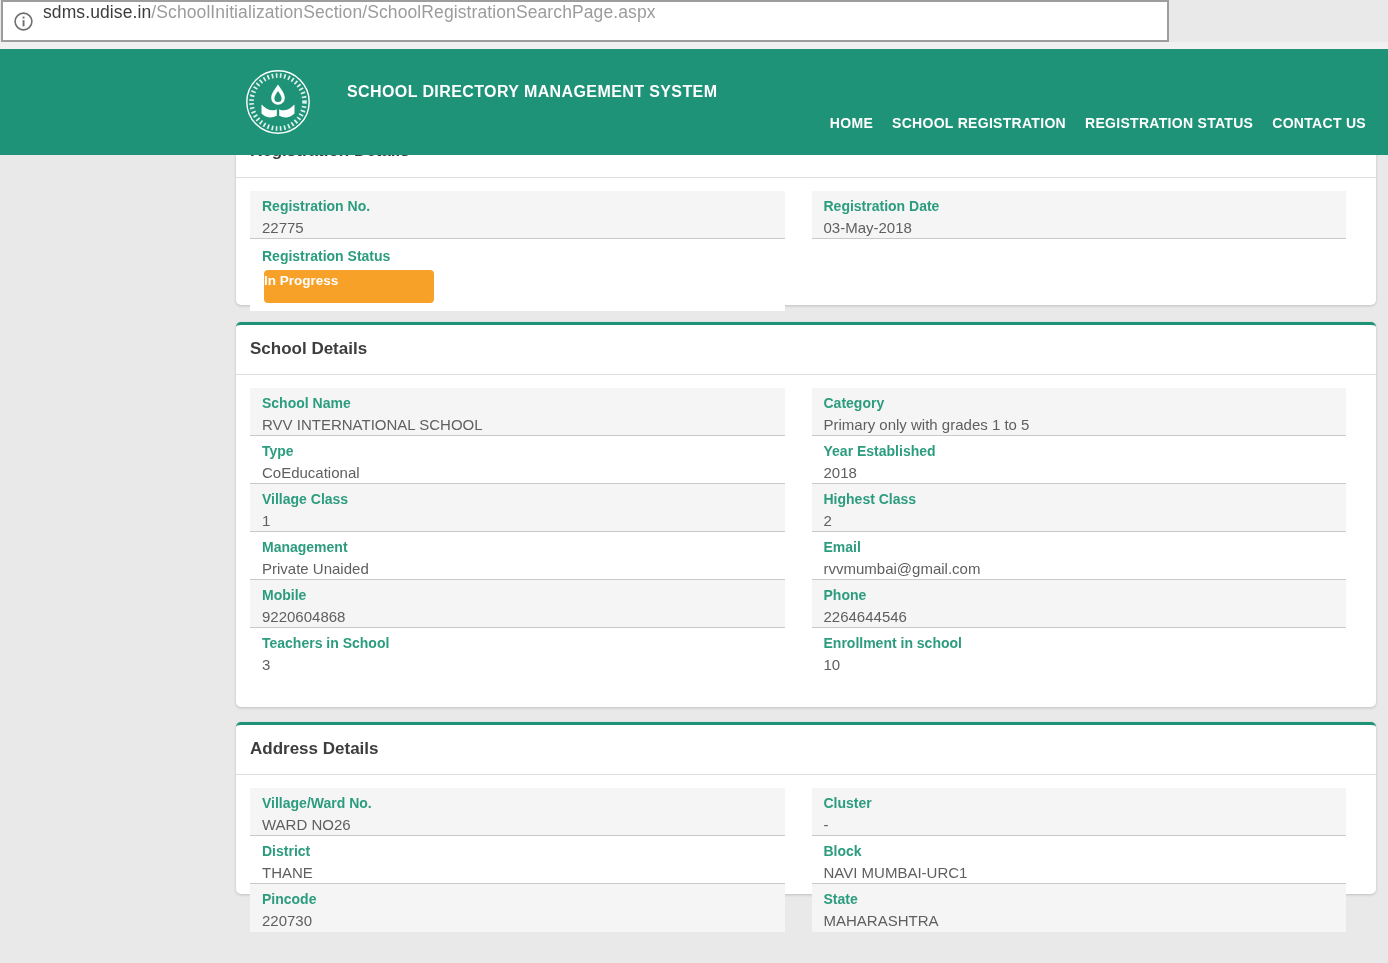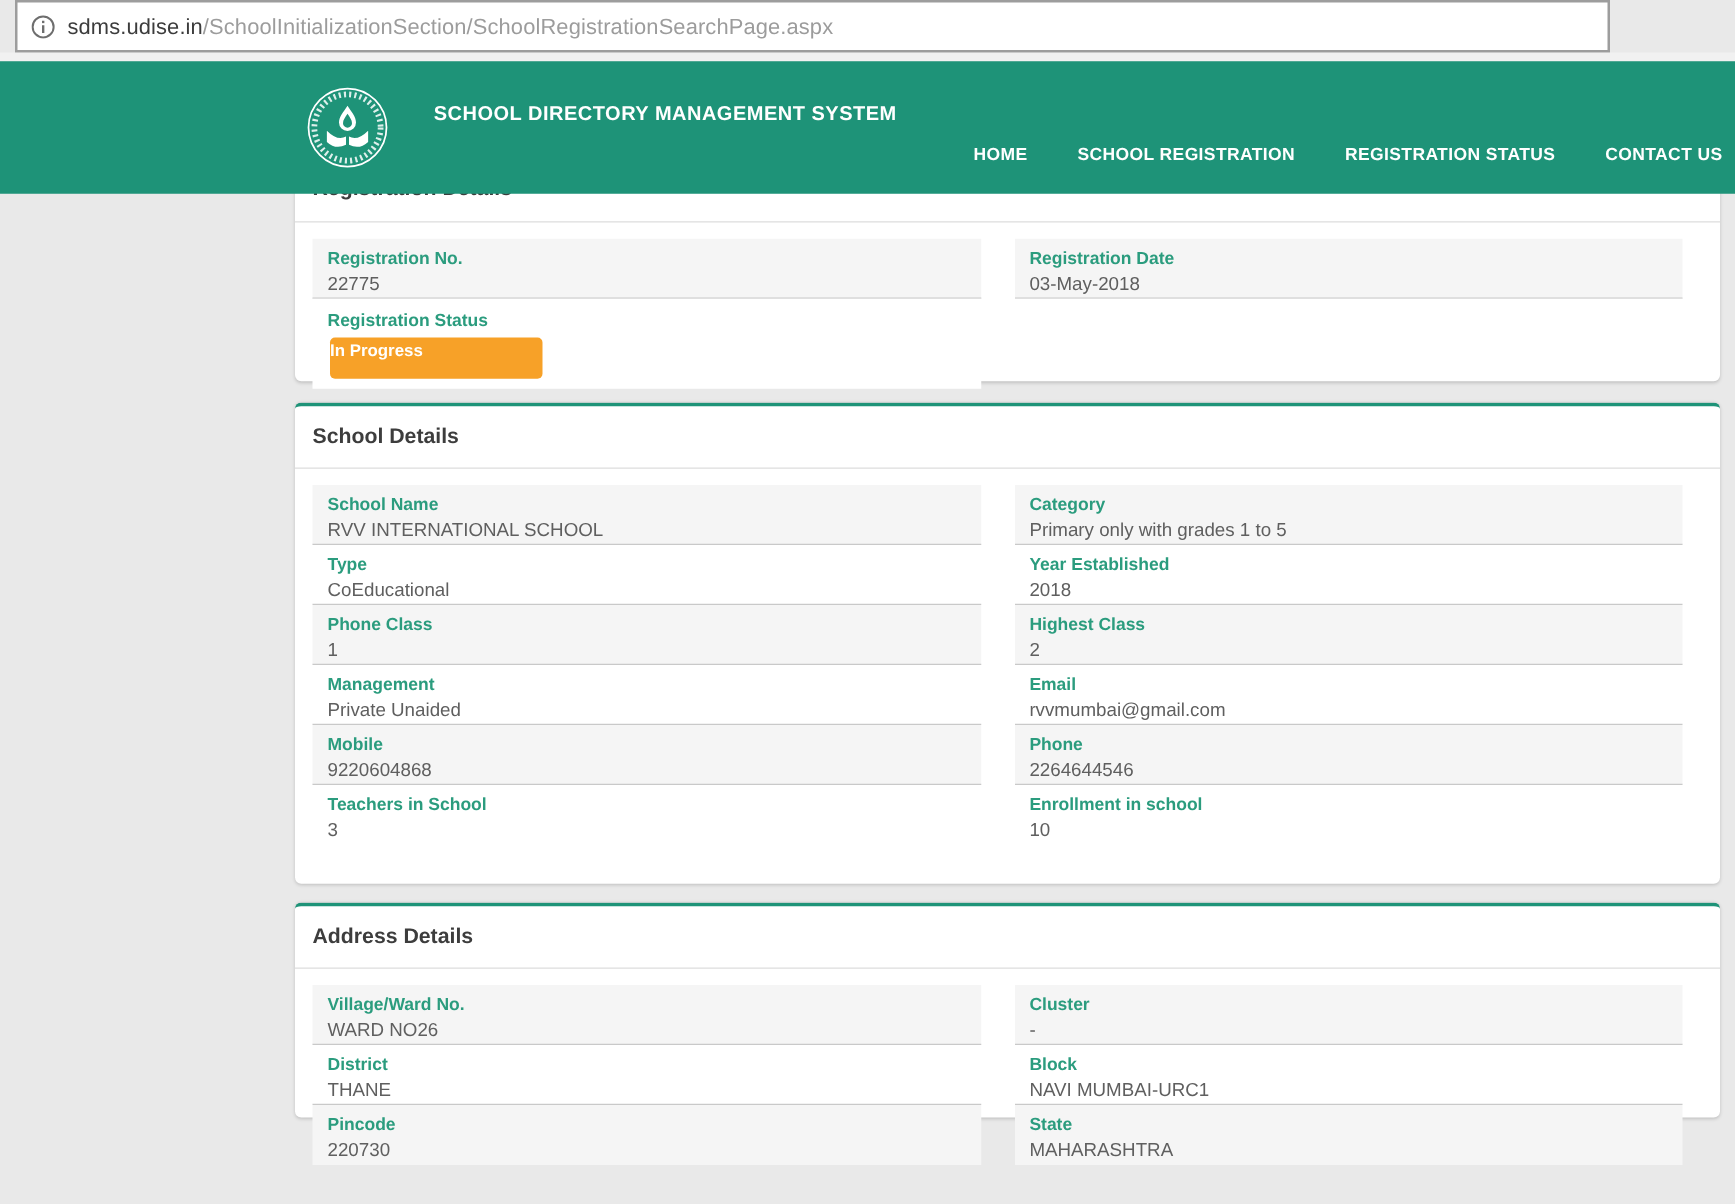--- a/index.html
+++ b/index.html
@@ -5,40 +5,40 @@
   html,body { margin:0; padding:0; }
   body {
     width:1388px; height:963px; position:relative; overflow:hidden;
     background:#e9e9e9;
     font-family:"Liberation Sans", sans-serif;
     --header-green:#1E9378; --label-green:#2B9C7E; --status-orange:#F7A128;
   }
 
   
   .urlbar {
-    position:absolute; top:0; left:12px; width:1276px; height:42px;
+    position:absolute; top:0; left:1px; width:1168px; height:42px;
     background:#fff; border:2px solid #9d9d9d; box-sizing:border-box;
-    display:flex; align-items:center; z-index:30;
+    display:flex; z-index:30;
   }
   .url-info { margin-left:11px; display:flex; align-items:center; }
   .url-text { margin-left:10px; font-size:17.5px; color:#9c9c9c; letter-spacing:0.1px; white-space:nowrap; }
   .url-text .domain { color:#3c3c3c; }
   .strip { position:absolute; top:42px; left:0; width:1388px; height:7px; background:#f1f1f1; z-index:5; }
 
   
   .appheader {
     position:absolute; top:49px; left:0; width:1388px; height:106px;
     background:var(--header-green); z-index:10;
   }
   .logo { position:absolute; left:245px; top:20px; }
   .apptitle {
     position:absolute; left:347px; top:0; height:86px; display:flex; align-items:center;
     color:#fff; font-size:16px; font-weight:bold; letter-spacing:0.4px; white-space:nowrap;
   }
-  .nav { position:absolute; top:66px; right:10px; display:flex; gap:40px;text-align:right; }
+  .nav { position:absolute; top:66px; right:22px; display:flex; gap:19px;text-align:right; }
   .nav-item {
     color:#fff; font-weight:bold; font-size:14px; letter-spacing:0.3px;
     font-stretch:condensed; cursor:pointer; white-space:nowrap;
   }
 
   
   .card {
     position:absolute; left:236px; width:1140px; background:#fff;
     border-radius:5px; box-shadow:0 1px 3px rgba(0,0,0,0.18);
     box-sizing:border-box; z-index:1;
@@ -150,21 +150,21 @@
         <div class="flabel">Type</div>
         <div class="fvalue">CoEducational</div>
       </div>
       <div class="cell white">
         <div class="flabel">Year Established</div>
         <div class="fvalue">2018</div>
       </div>
     </div>
     <div class="frow">
       <div class="cell gray">
-        <div class="flabel">Phone Class</div>
+        <div class="flabel">Village Class</div>
         <div class="fvalue">1</div>
       </div>
       <div class="cell gray">
         <div class="flabel">Highest Class</div>
         <div class="fvalue">2</div>
       </div>
     </div>
     <div class="frow">
       <div class="cell white">
         <div class="flabel">Management</div>

